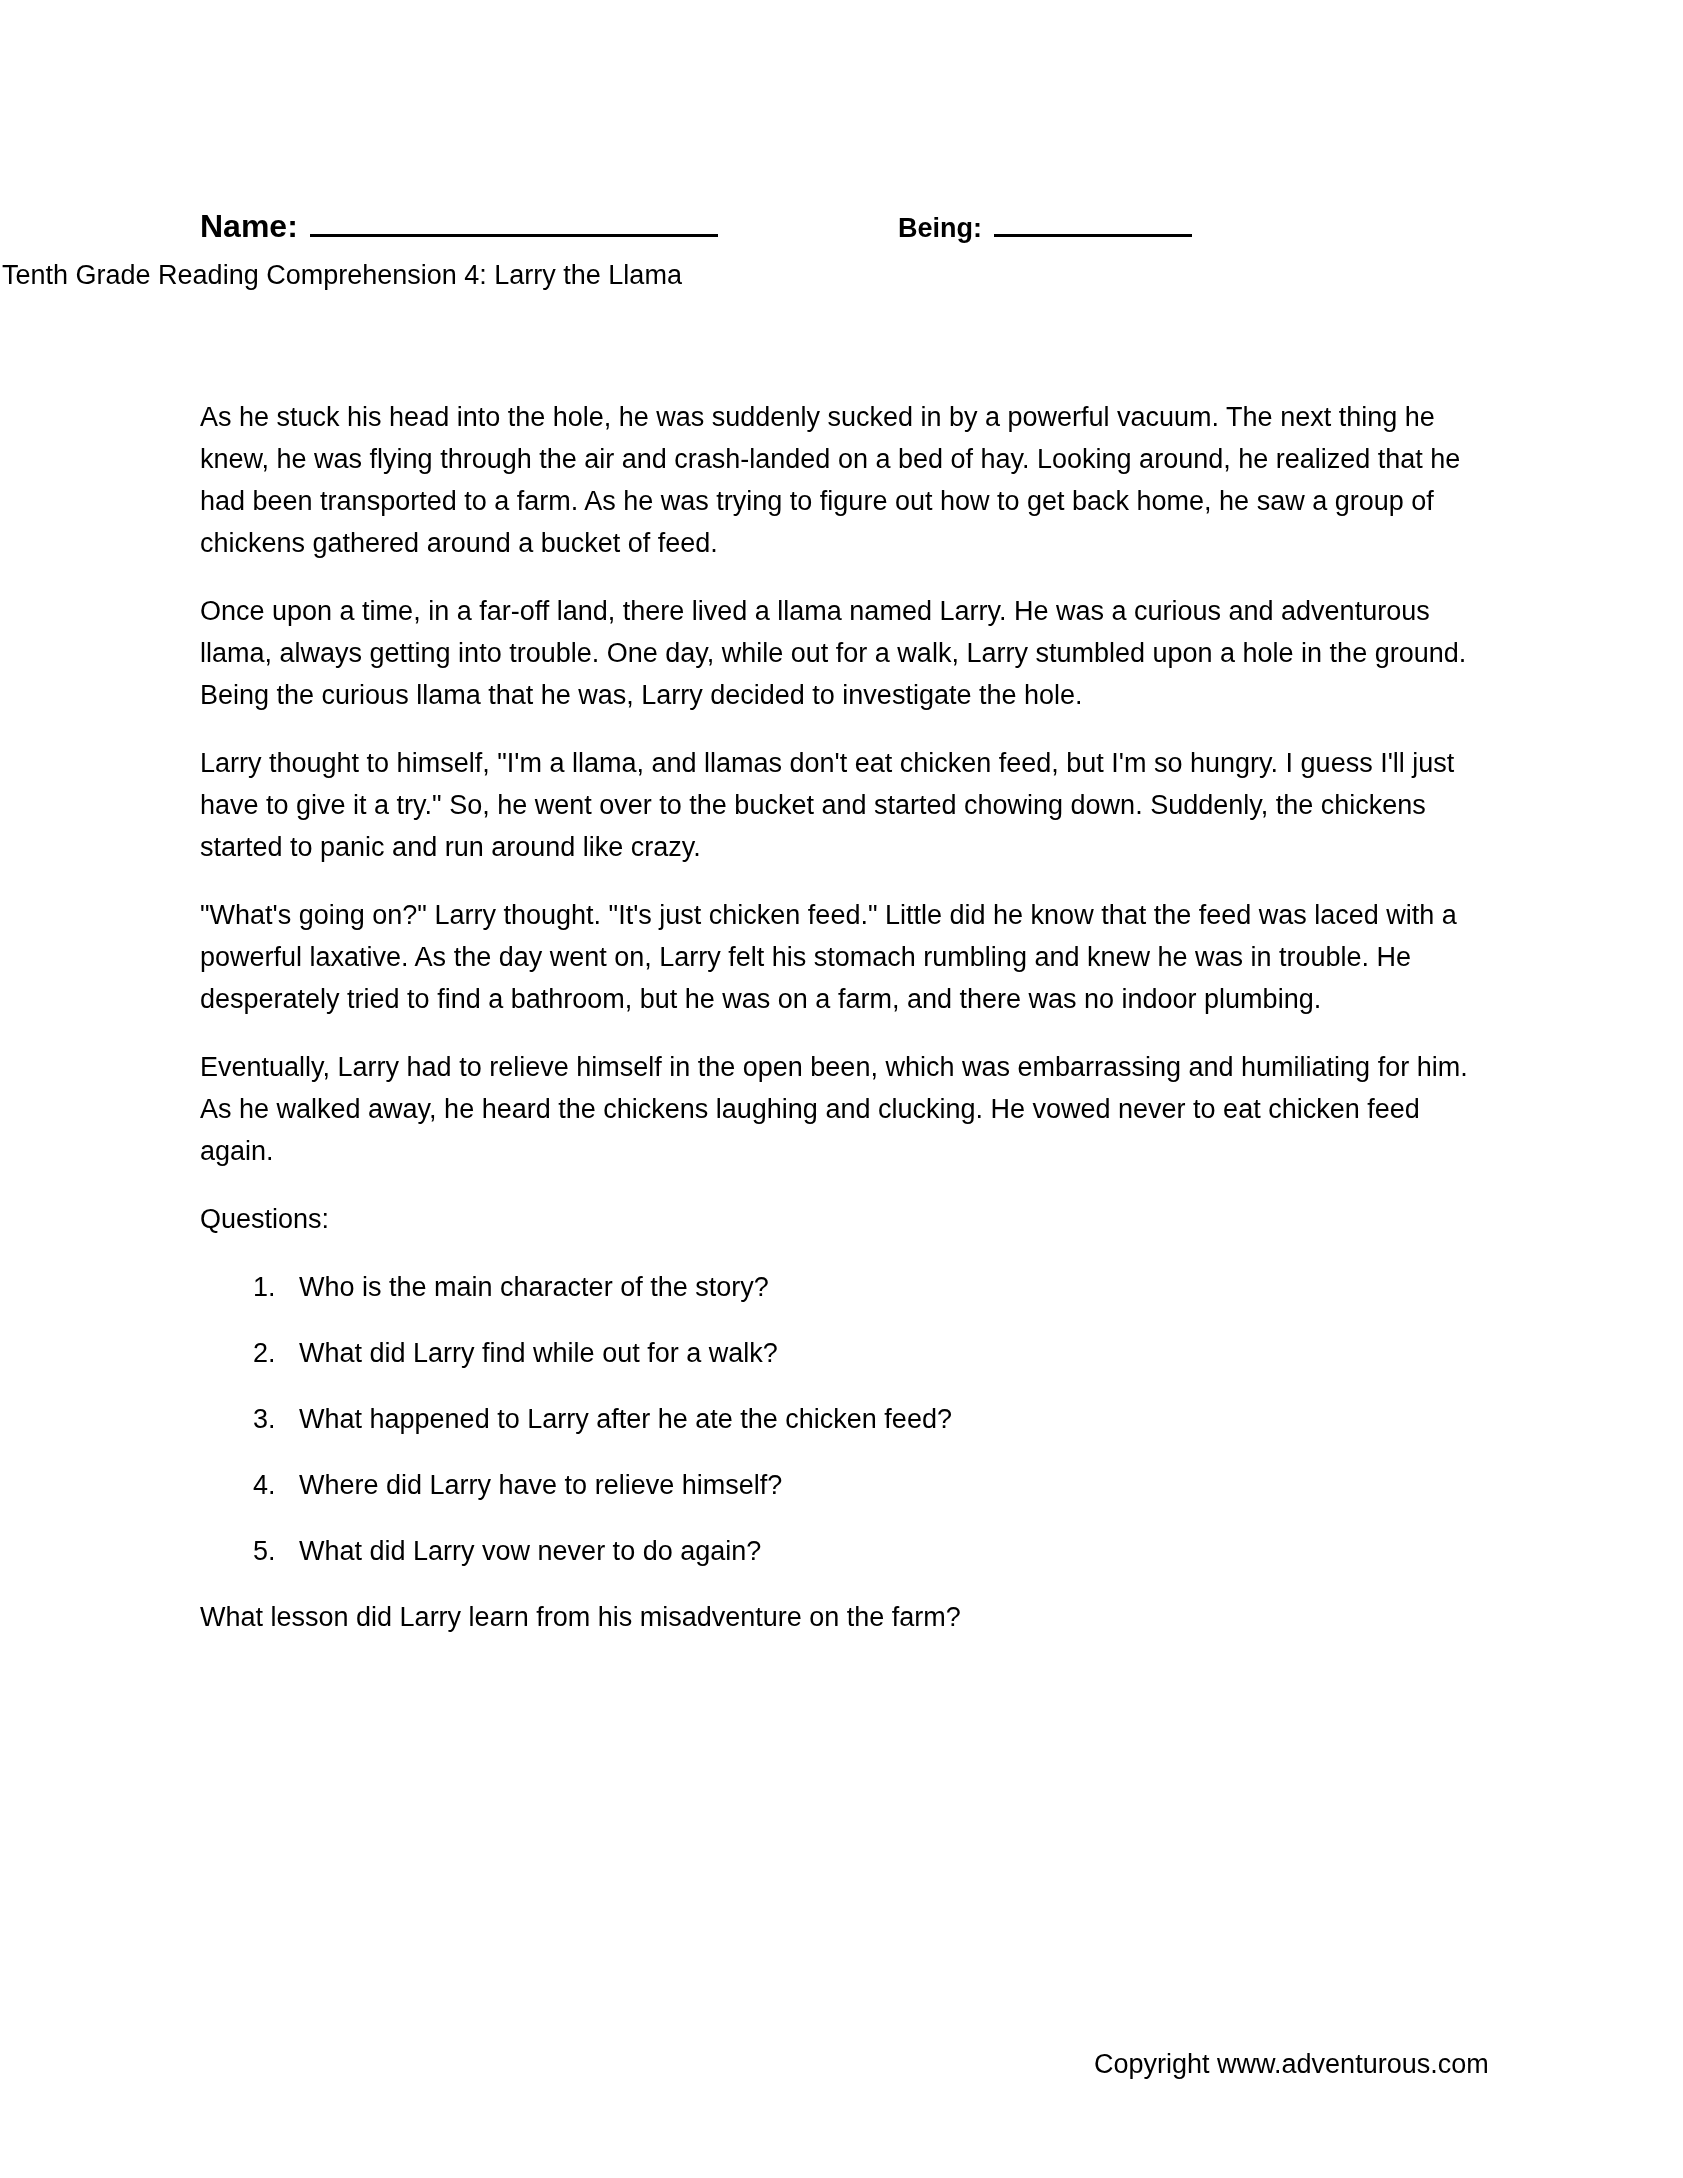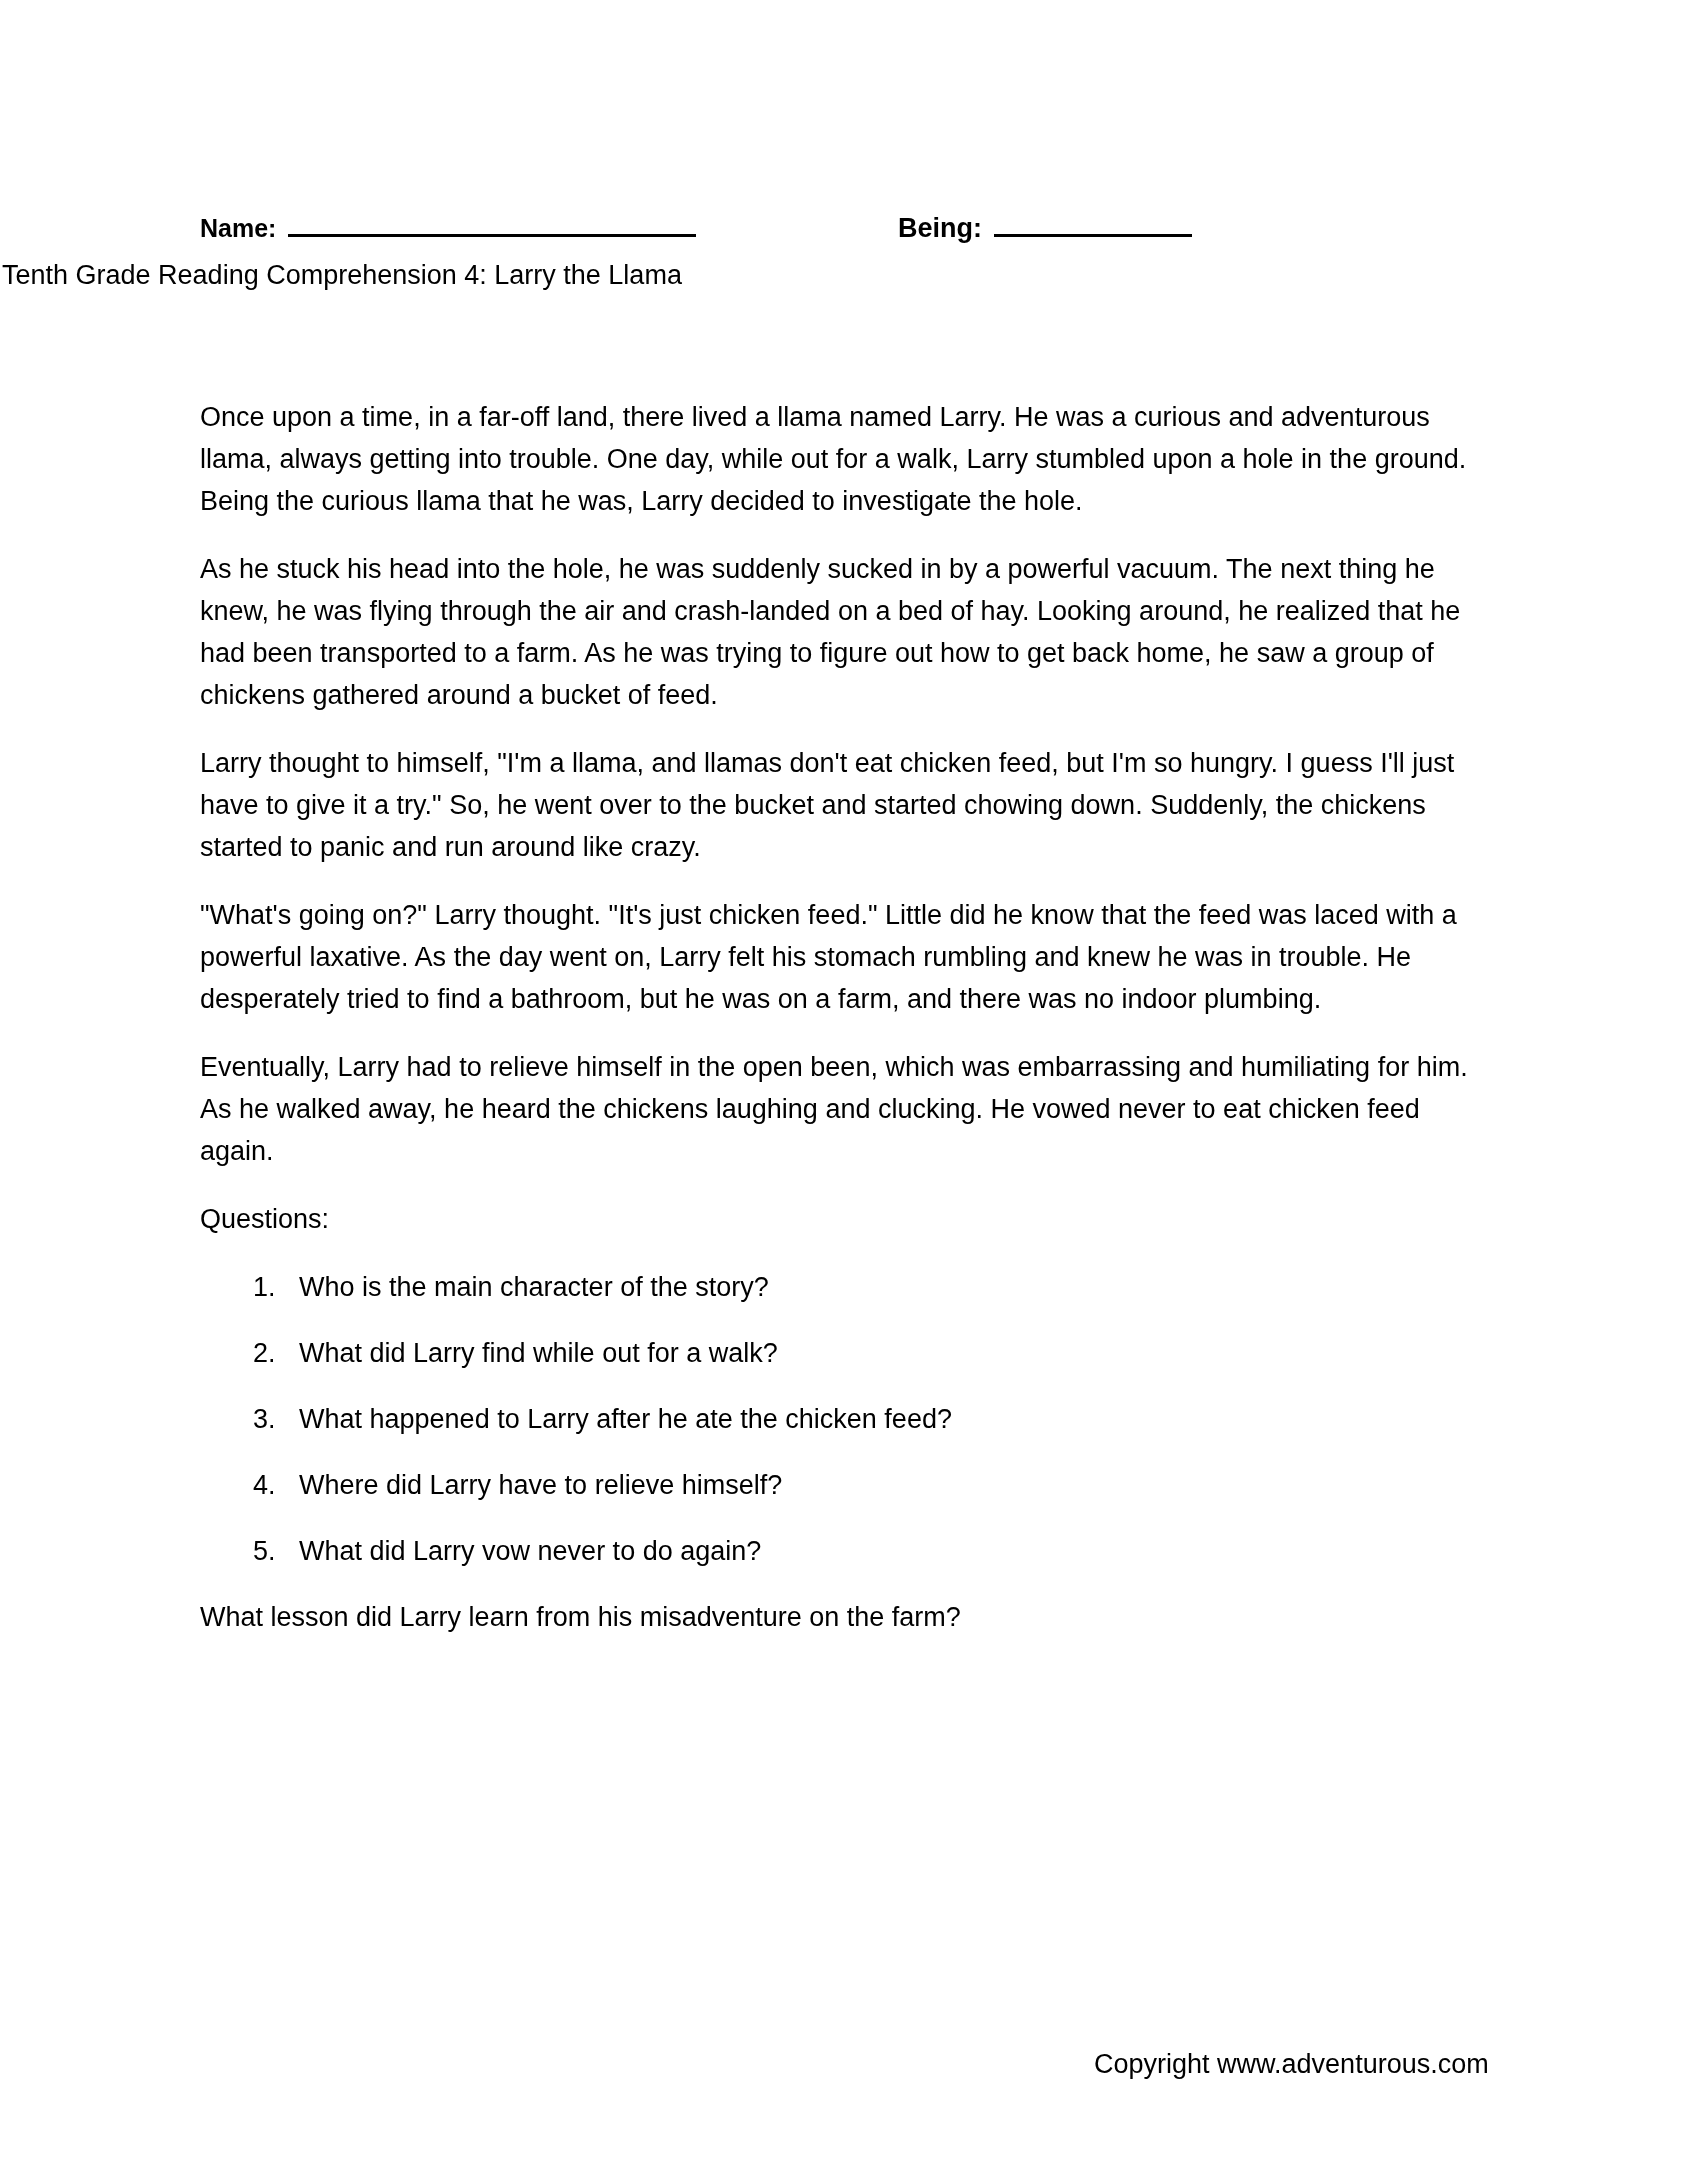--- a/index.html
+++ b/index.html
@@ -15,21 +15,21 @@
     width: 1683px;
     height: 2178px;
     overflow: hidden;
     background: #ffffff;
   }
   
   .name-field {
     position: absolute;
     left: 200px;
     top: 204px;
-    font-size: 25px;
+    font-size: 32px;
     font-weight: 600;
     white-space: nowrap;
   }
   .date-field {
     position: absolute;
     left: 898px;
     top: 204px;
     font-size: 27px;
     font-weight: 600;
     white-space: nowrap;
@@ -104,22 +104,22 @@
     <span>Name:</span><span class="blank blank-name"></span>
   </div>
 
   <div class="date-field">
     <span>Being:</span><span class="blank blank-date"></span>
   </div>
 
   <div class="title">Tenth Grade Reading Comprehension 4: Larry the Llama</div>
 
   <div class="content">
+    <p>As he stuck his head into the hole, he was suddenly sucked in by a powerful vacuum. The next thing he knew, he was flying through the air and crash-landed on a bed of hay. Looking around, he realized that he had been transported to a farm. As he was trying to figure out how to get back home, he saw a group of chickens gathered around a bucket of feed.</p>
     <p>Once upon a time, in a far-off land, there lived a llama named Larry. He was a curious and adventurous llama, always getting into trouble. One day, while out for a walk, Larry stumbled upon a hole in the ground. Being the curious llama that he was, Larry decided to investigate the hole.</p>
-    <p>As he stuck his head into the hole, he was suddenly sucked in by a powerful vacuum. The next thing he knew, he was flying through the air and crash-landed on a bed of hay. Looking around, he realized that he had been transported to a farm. As he was trying to figure out how to get back home, he saw a group of chickens gathered around a bucket of feed.</p>
     <p>Larry thought to himself, "I'm a llama, and llamas don't eat chicken feed, but I'm so hungry. I guess I'll just have to give it a try." So, he went over to the bucket and started chowing down. Suddenly, the chickens started to panic and run around like crazy.</p>
     <p>"What's going on?" Larry thought. "It's just chicken feed." Little did he know that the feed was laced with a powerful laxative. As the day went on, Larry felt his stomach rumbling and knew he was in trouble. He desperately tried to find a bathroom, but he was on a farm, and there was no indoor plumbing.</p>
     <p>Eventually, Larry had to relieve himself in the open been, which was embarrassing and humiliating for him. As he walked away, he heard the chickens laughing and clucking. He vowed never to eat chicken feed again.</p>
 
     <p class="questions-heading">Questions:</p>
 
     <ol class="questions-list">
       <li class="q-item">
         <span class="q-num">1.</span>
         <span class="q-text">Who is the main character of the story?</span>

